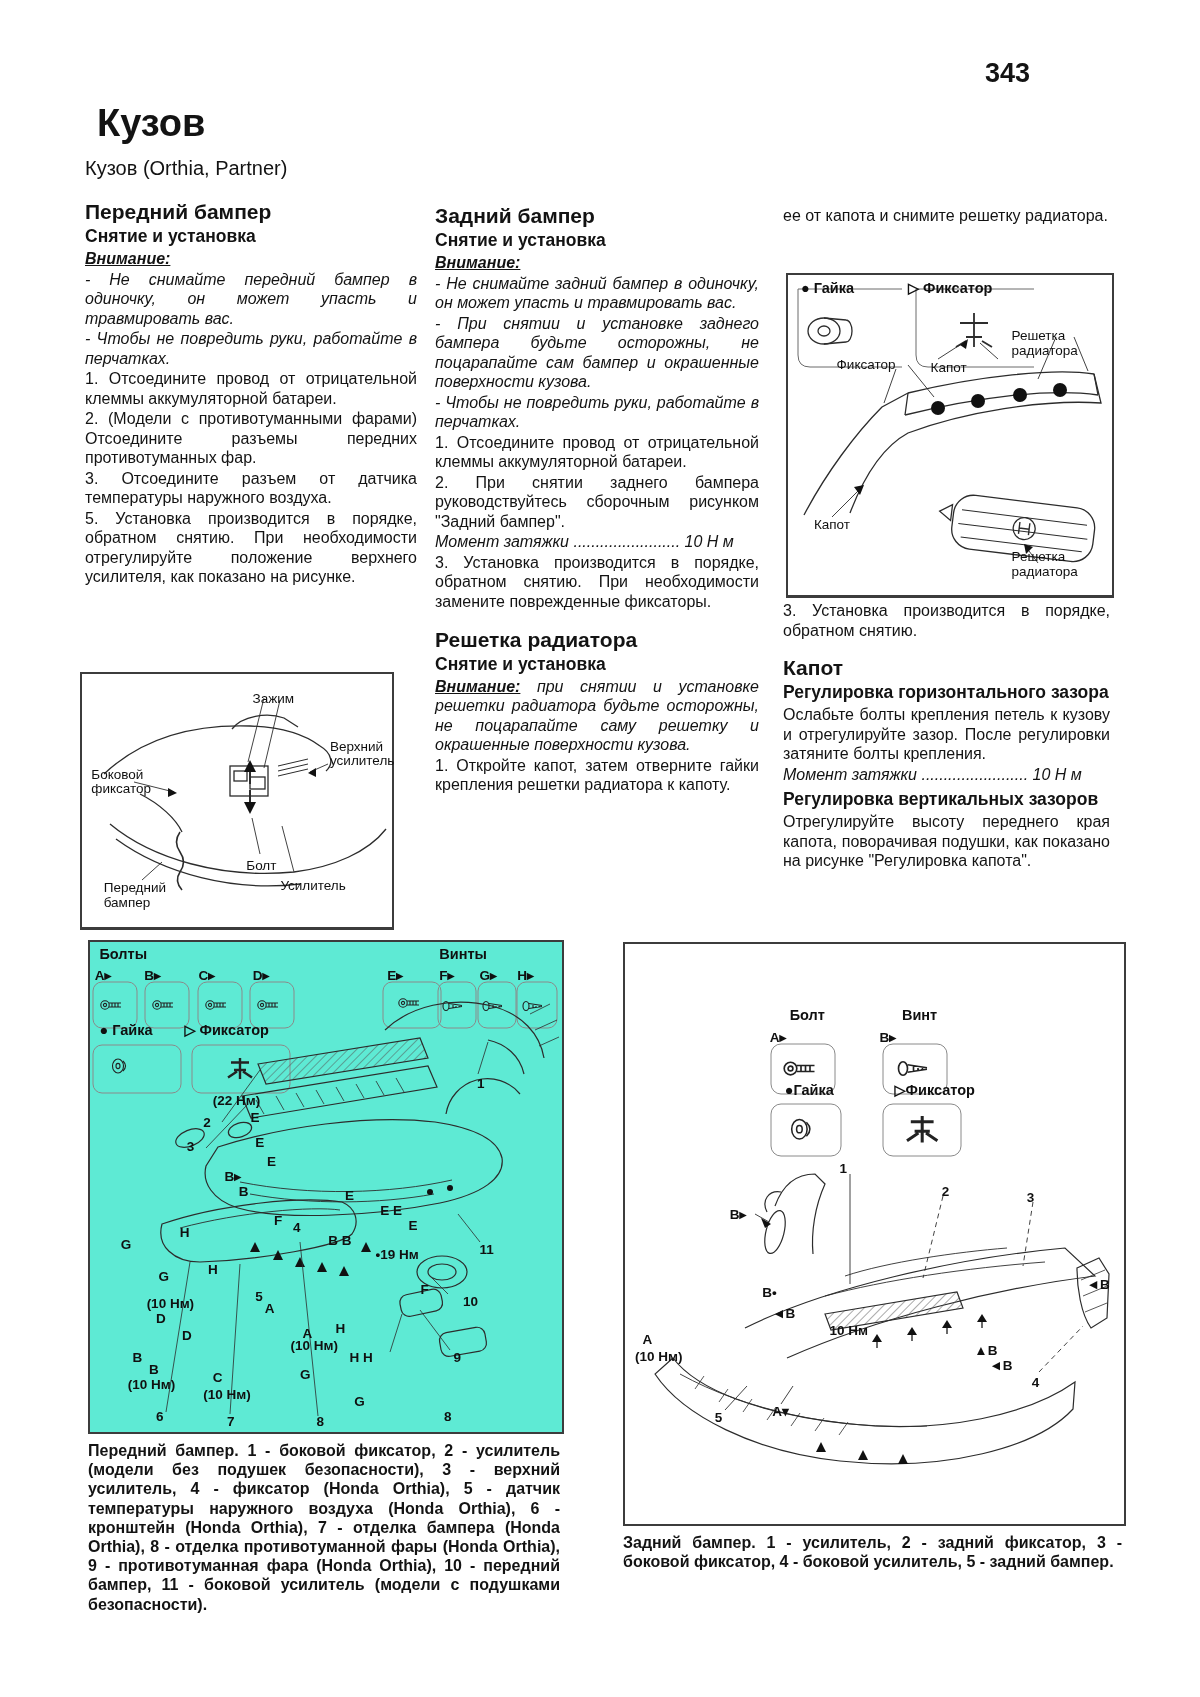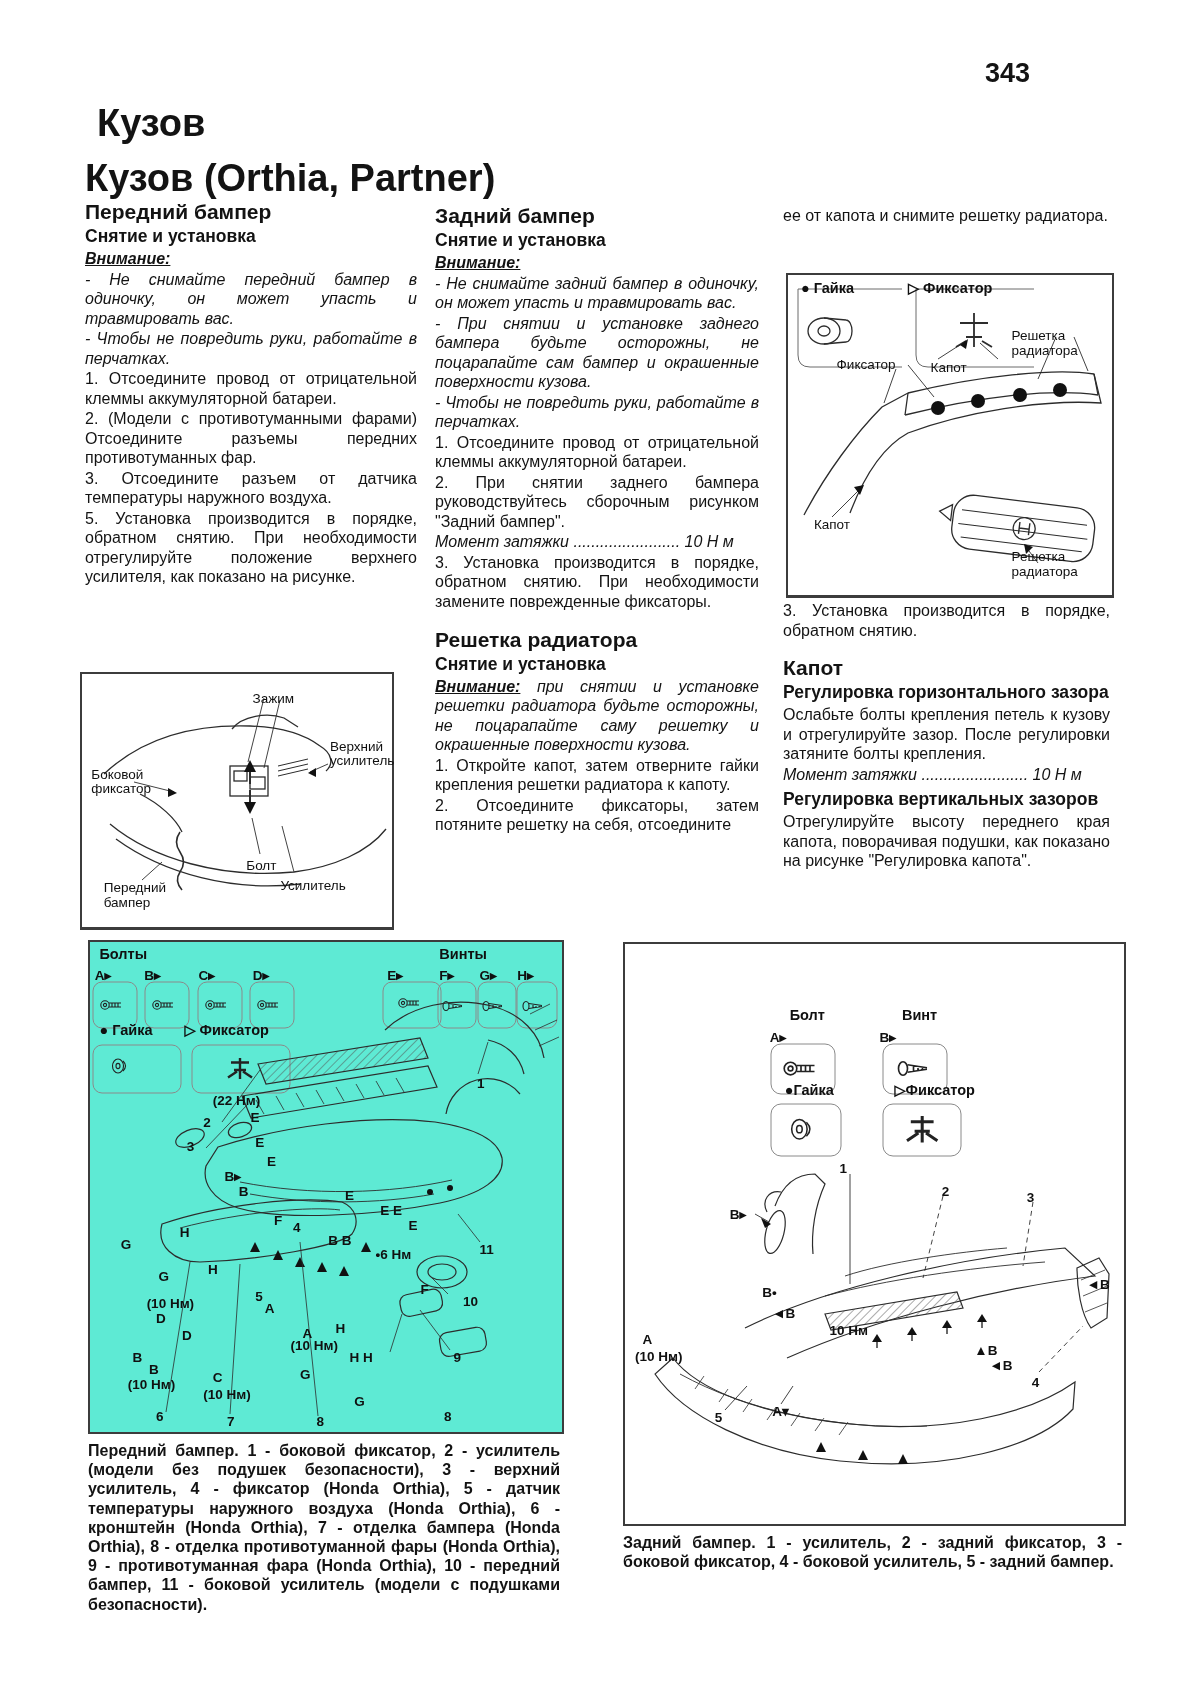--- a/index.html
+++ b/index.html
@@ -1,21 +1,21 @@
 <!DOCTYPE html>
 <html><head>
 <meta charset="utf-8">
 <style>
   html,body{margin:0;padding:0;background:#ffffff;}
   .page{position:relative;width:1200px;height:1697px;background:#fff;color:#131313;
         font-family:"Liberation Sans",sans-serif;overflow:hidden;}
   .pageno{position:absolute;left:985px;top:58px;font-size:27px;font-weight:bold;}
   .titleblock{position:absolute;left:85px;top:92px;width:700px;}
   .h1{font-size:38px;font-weight:bold;line-height:1.05;margin:12px;}
-  .h1b{font-size:38px;font-weight:bold;line-height:1.2;margin:4px 0 0 0;}
+  .h1b{font-size:20px;font-weight:normal;line-height:1.2;margin:4px 0 0 0;}
   .col{position:absolute;font-size:16px;line-height:1.22;text-align:justify;}
   .col1{left:85px;top:200px;width:332px;}
   .col2{left:435px;top:204px;width:324px;}
   .col3a{left:783px;top:206px;width:327px;}
   .col3b{left:783px;top:601px;width:327px;}
   .h2{font-size:21px;font-weight:bold;margin:0 0 3px 0;line-height:1.1;text-align:left;}
   .h2.sp{margin-top:16px;}
   .h3{font-size:17.5px;font-weight:bold;margin:2px 0 3px 0;line-height:1.15;text-align:left;}
   p{margin:0 0 1px 0;}
   .att{font-style:italic;}
@@ -103,21 +103,20 @@
     <p class="warn">- При снятии и установке заднего бампера будьте осторожны, не поцарапайте сам бампер и окрашенные поверхности кузова.</p>
     <p class="warn">- Чтобы не повредить руки, работайте в перчатках.</p>
     <p class="step">1. Отсоедините провод от отрицательной клеммы аккумуляторной батареи.</p>
     <p class="step">2. При снятии заднего бампера руководствуйтесь сборочным рисунком "Задний бампер".</p>
     <p class="torq">Момент затяжки ........................ 10 Н м</p>
     <p class="step">3. Установка производится в порядке, обратном снятию. При необходимости замените поврежденные фиксаторы.</p>
     <div class="h2 sp">Решетка радиатора</div>
     <div class="h3">Снятие и установка</div>
     <p class="warn"><span class="attlbl">Внимание:</span> <span>при снятии и установке решетки радиатора будьте осторожны, не поцарапайте саму решетку и окрашенные поверхности кузова.</span></p>
     <p class="step">1. Откройте капот, затем отверните гайки крепления решетки радиатора к капоту.</p>
-    <p class="step">2. Отсоедините фиксаторы, затем потяните решетку на себя, отсоедините</p>
   </div>
 
   <div class="col col3a">
     <p class="step">ее от капота и снимите решетку радиатора.</p>
   </div>
 
   <div class="figbox fig2">
     <svg class="art" viewBox="0 0 324 320" fill="none" stroke="#2c2c2c" stroke-width="1.3">
       <path d="M10,14 h104 m-104,0 v66 q0,12 12,12 h92" stroke="#6a6a6a" stroke-width="1"></path>
       <path d="M128,14 h118 m-118,0 v66 q0,12 12,12 h106" stroke="#6a6a6a" stroke-width="1"></path>
@@ -272,21 +271,21 @@
         <span class="co" style="left: 35%; top: 39.5%;">E</span>
         <span class="co" style="left: 37.5%; top: 43.5%;">E</span>
         <span class="co" style="left: 28.5%; top: 46.5%;">B▸</span>
         <span class="co" style="left: 31.5%; top: 49.5%;">B</span>
         <span class="co" style="left: 82%; top: 27.5%;">1</span>
         <span class="co" style="left: 54%; top: 50.5%;">E</span>
         <span class="co" style="left: 61.5%; top: 53.5%;">E E</span>
         <span class="co" style="left: 67.5%; top: 56.5%;">E</span>
         <span class="co" style="left: 82.5%; top: 61.5%;">11</span>
         <span class="co" style="left: 50.5%; top: 59.5%;">B  B</span>
-        <span class="co" style="left: 60.5%; top: 62.5%;">•6 Нм</span>
+        <span class="co" style="left: 60.5%; top: 62.5%;">•19 Нм</span>
         <span class="co" style="left: 6.5%; top: 60.5%;">G</span>
         <span class="co" style="left: 19%; top: 58%;">H</span>
         <span class="co" style="left: 25%; top: 65.5%;">H</span>
         <span class="co" style="left: 14.5%; top: 67%;">G</span>
         <span class="co" style="left: 39%; top: 55.5%;">F</span>
         <span class="co" style="left: 43%; top: 57%;">4</span>
         <span class="co" style="left: 35%; top: 71%;">5</span>
         <span class="co" style="left: 37%; top: 73.5%;">A</span>
         <span class="co" style="left: 12%; top: 72.5%;">(10 Нм)</span>
         <span class="co" style="left: 14%; top: 75.5%;">D</span>

